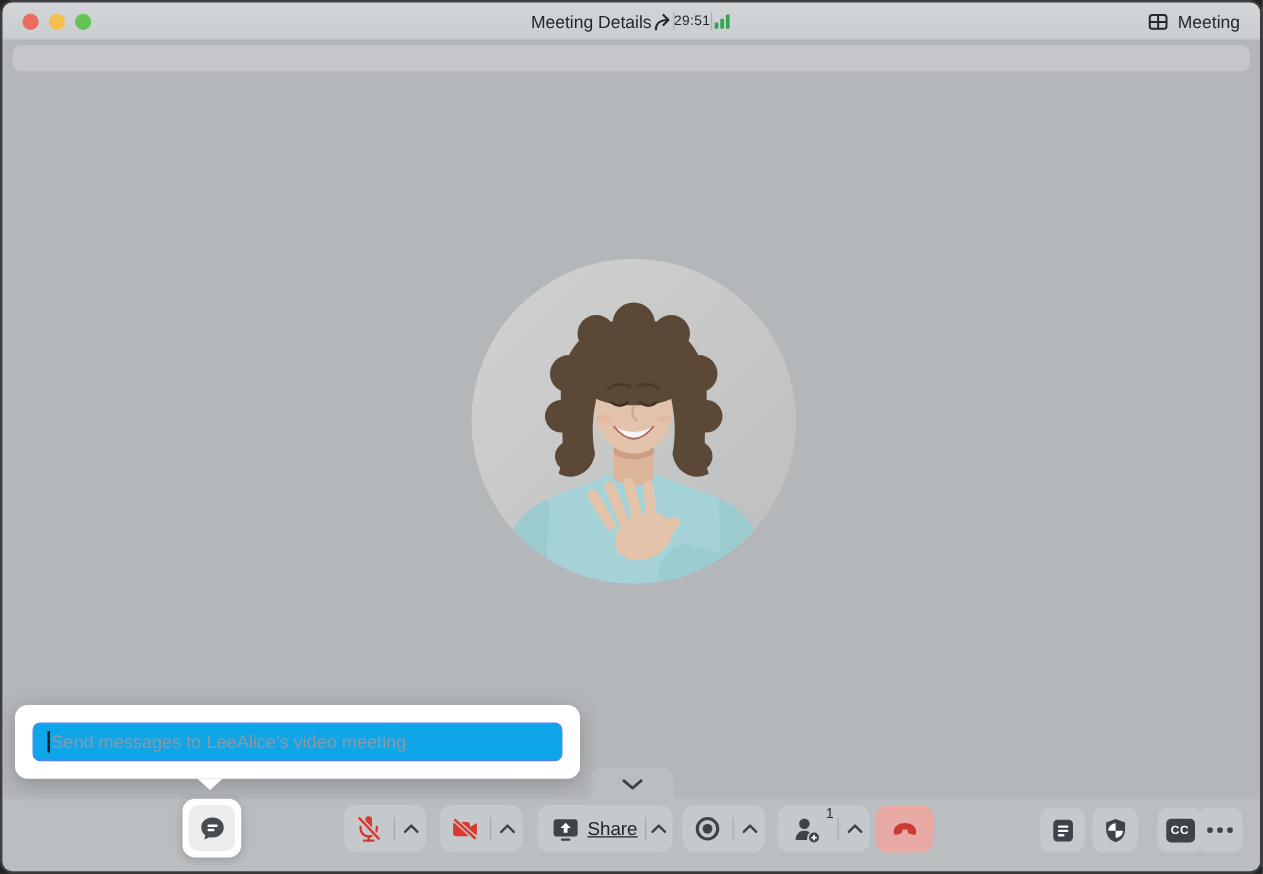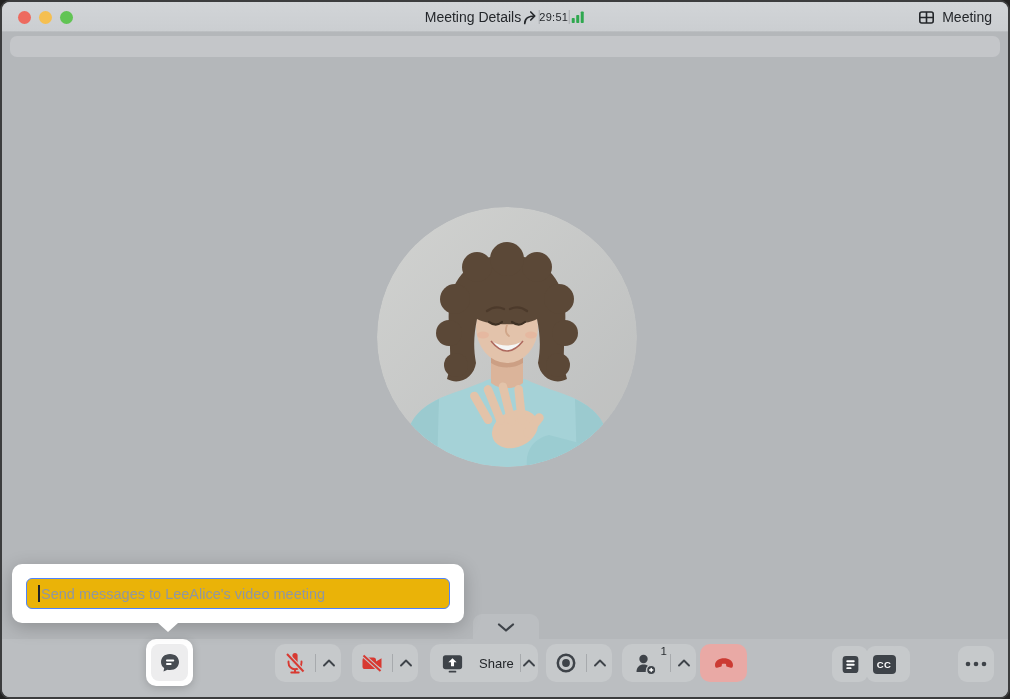--- a/index.html
+++ b/index.html
@@ -22,48 +22,48 @@
 
   
   .video-area{position:absolute;left:0;top:31px;right:0;bottom:58px;background:#b4b7ba;}
   .filmstrip{position:absolute;left:8px;right:8px;top:3px;height:21px;border-radius:7px;background:#c4c6c9;}
   .avatar-wrap{position:absolute;left:375px;top:174px;width:260px;height:260px;border-radius:50%;overflow:hidden;}
 
   
   .popup{position:absolute;left:10px;top:562px;width:452px;height:59px;background:#fff;border-radius:10px;box-shadow:0 4px 18px rgba(0,0,0,.22);z-index:30;}
   .popup-tail{position:absolute;left:146px;top:59px;width:0;height:0;border-left:10px solid transparent;border-right:10px solid transparent;border-top:9px solid #fff;}
   .msg-input-wrap{position:absolute;left:14px;top:14px;right:14px;height:31px;}
-  .msg-input{width:100%;height:100%;border:1.5px solid #4e83fd;border-radius:6px;background:#eab308;padding:0 12px 0 14px;font-size:14.5px;font-family:"Liberation Sans",sans-serif;color:#1f2329;outline:none;}
+  .msg-input{width:100%;height:100%;border:1.5px solid #4e83fd;border-radius:6px;background:#0ea5e9;padding:0 12px 0 14px;font-size:14.5px;font-family:"Liberation Sans",sans-serif;color:#1f2329;outline:none;}
   .msg-input::placeholder{color:#9097a1;}
   .caret{position:absolute;left:12px;top:7px;width:1.5px;height:17px;background:#1f2329;}
 
   
   .toolbar{position:absolute;left:0;right:0;bottom:0;height:58px;background:#bbbec1;}
   .collapse-tab{position:absolute;left:471px;top:-25px;width:66px;height:26px;background:#bbbec1;border-radius:9px 9px 0 0;display:flex;align-items:center;justify-content:center;cursor:pointer;}
   .btn{position:absolute;top:5px;height:38px;background:#c6c9cb;border-radius:10px;display:flex;align-items:center;cursor:pointer;}
   .btn .iconzone{flex:1;display:flex;align-items:center;justify-content:center;height:100%;}
   .divider{width:1px;height:18px;background:#a7aaad;}
   .chevzone{width:25px;display:flex;align-items:center;justify-content:center;height:100%;}
   .reactions{left:16px;width:124px;justify-content:space-evenly;}
   .ok-emoji{font-size:17px;font-weight:800;font-style:italic;color:#e4571e;text-shadow:0 1px 0 rgba(160,50,10,.35);letter-spacing:-.5px;}
   .chat-spot{position:absolute;left:144px;top:0;width:47px;height:47px;background:#fff;border-radius:10px;box-shadow:0 2px 8px rgba(0,0,0,.18);display:flex;align-items:center;justify-content:center;z-index:20;}
   .chat-inner{width:37px;height:37px;background:#ededee;border-radius:8px;display:flex;align-items:center;justify-content:center;cursor:pointer;}
   .mic-group{left:273px;width:66px;}
   .cam-group{left:350px;width:66px;}
   .share-group{left:428px;width:108px;padding-left:10px;}
-  .share-label{font-size:13px;color:#23262a;font-weight:500;margin:0 6px 0 14px;}
+  .share-label{font-size:15px;color:#23262a;font-weight:500;margin:0 6px 0 5px;text-decoration:underline;}
   .rec-group{left:544px;width:66px;}
   .part-group{left:620px;width:74px;}
   .part-iconwrap{position:relative;display:flex;align-items:center;justify-content:center;}
   .part-count{position:absolute;top:-7px;right:-9px;font-size:11.5px;color:#2b2f33;font-weight:500;}
   .hangup{left:698px;width:47px;background:#e9a9a5;justify-content:center;}
   .sq{width:36px;justify-content:center;top:7px;height:36px;border-radius:9px;}
   .notes-btn{left:830px;}
   .shield-btn{left:872px;}
-  .cc-btn{left:864px;}
+  .cc-btn{left:924px;}
   .more-btn{left:956px;}
   .cc-chip{width:23px;height:19px;background:#3e4349;border-radius:4px;color:#fff;font-size:9.5px;font-weight:700;display:flex;align-items:center;justify-content:center;letter-spacing:.5px;}
 </style>
 </head>
 <body>
 
 <div class="window">
 
   <div class="titlebar">
     <div class="traffic">

